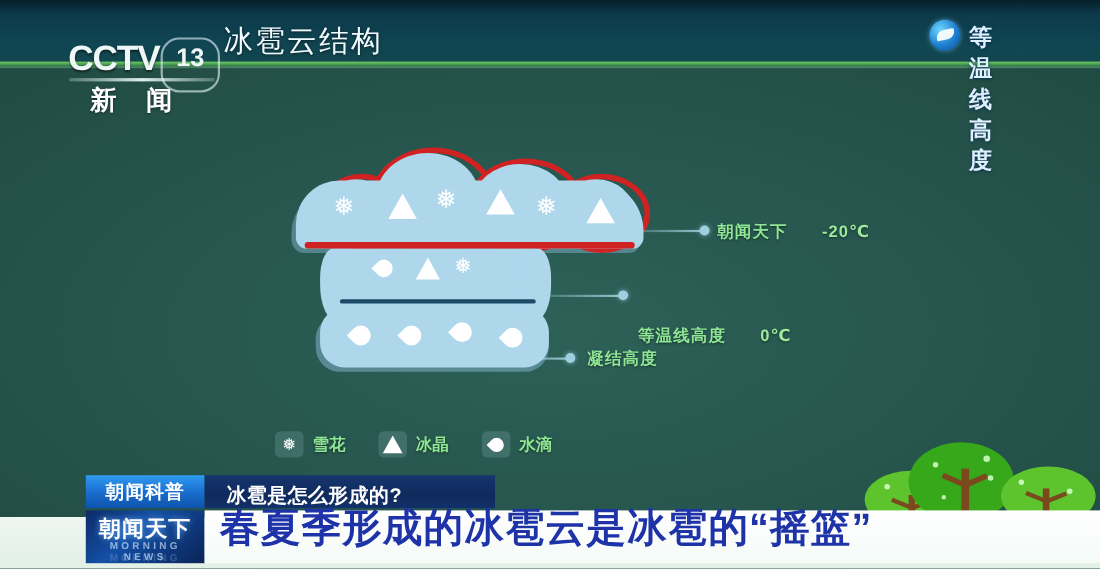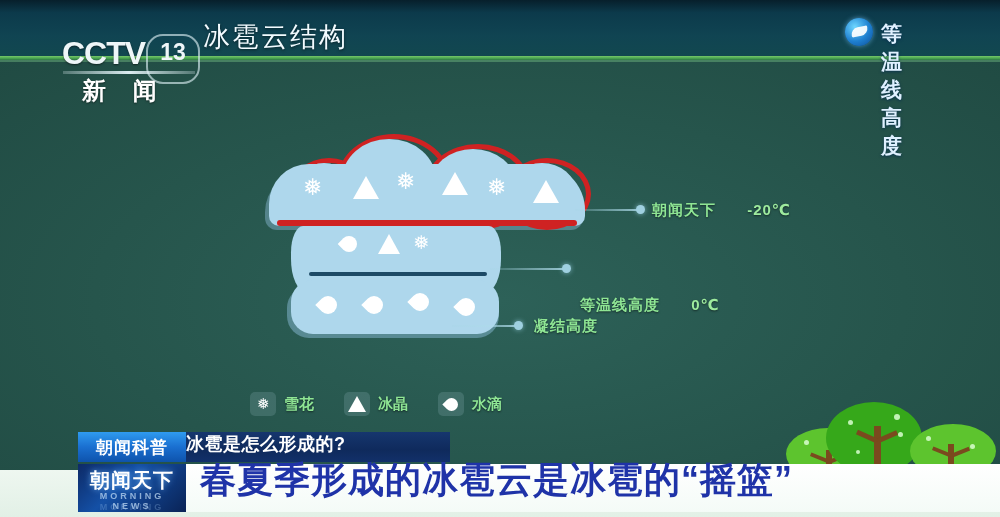--- a/index.html
+++ b/index.html
@@ -190,21 +190,21 @@
   .topic-row{position:absolute;left:78px;top:0;height:30px;display:flex;}
   .topic-badge{
     width:108px;height:30px;
     background:linear-gradient(180deg,#2f9bf0 0%,#1a6fd0 50%,#0e53ac 100%);
     display:flex;align-items:center;justify-content:center;
   }
   .topic-badge span{font-size:17px;font-weight:bold;color:#ffffff;letter-spacing:1px;}
   .topic-strip{
     width:264px;height:30px;
     background:linear-gradient(180deg,#16366e 0%,#0f2a5c 60%,#12306a 100%);
-    display:flex;align-items:flex-start;padding-left:0;box-sizing:border-box;
+    display:flex;align-items:flex-end;padding-left:20px;box-sizing:border-box;
   }
   .topic-strip span{font-size:18px;font-weight:bold;color:#ffffff;letter-spacing:.5px;}
 
   .prog-logo{
     position:absolute;left:78px;top:32px;width:108px;height:48px;
     background:linear-gradient(135deg,#0d2a66 0%,#1450a6 40%,#0a2356 100%);
     overflow:hidden;
   }
   .prog-name{
     position:absolute;left:0;right:0;top:3px;text-align:center;

